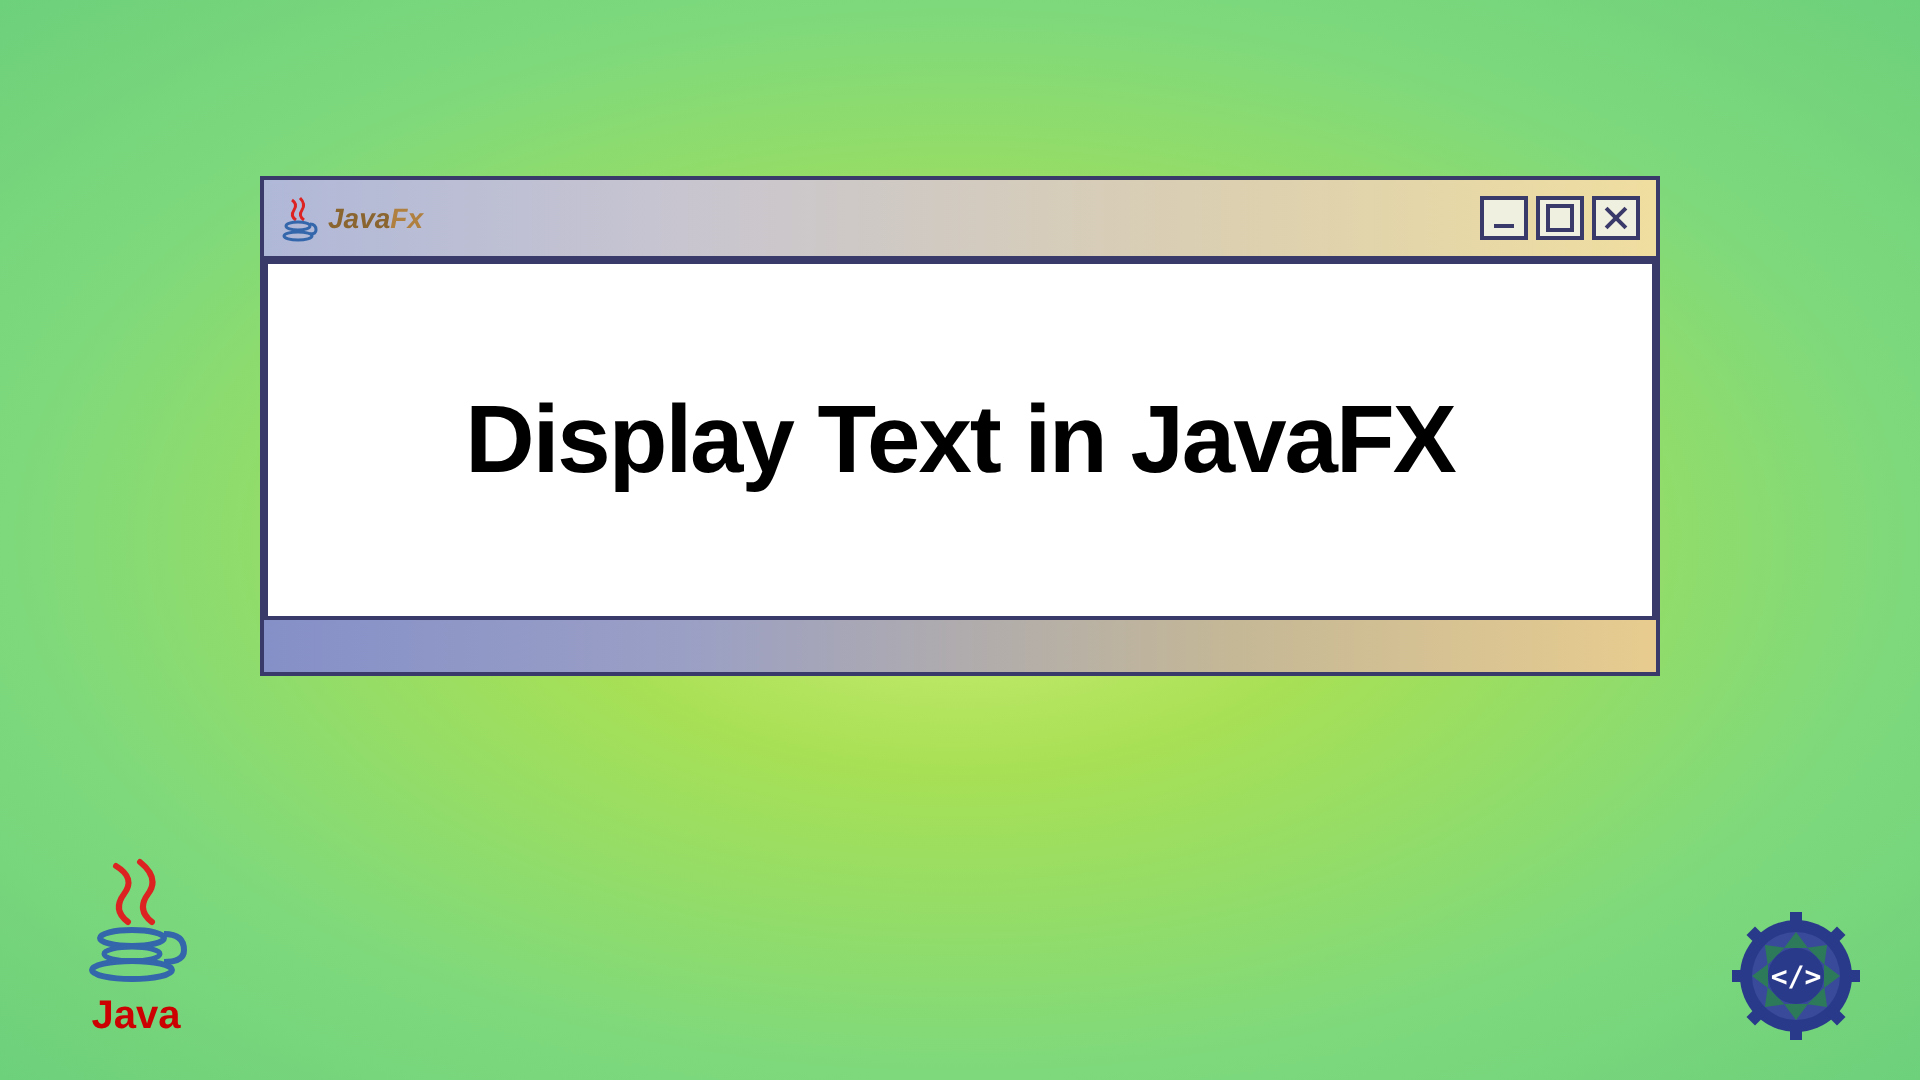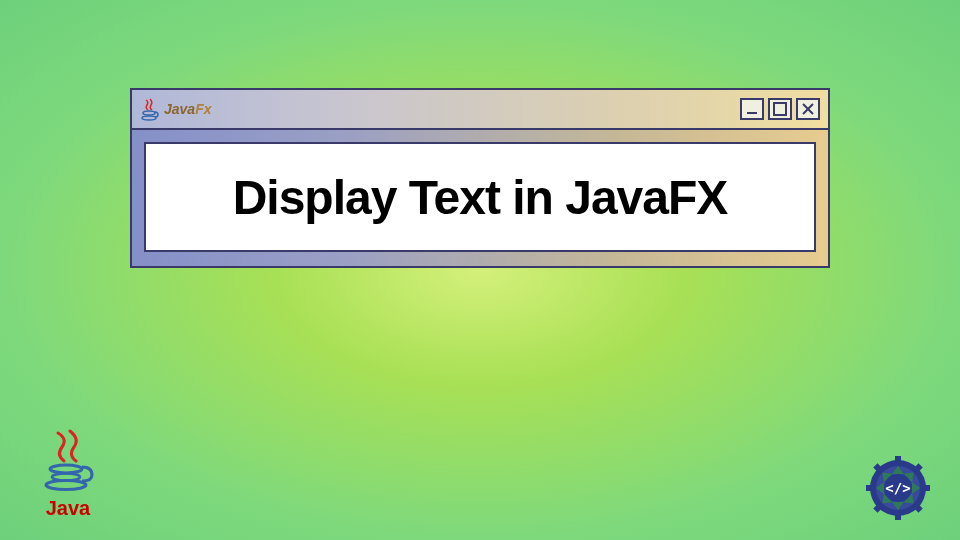--- a/index.html
+++ b/index.html
@@ -13,21 +13,21 @@
       background: radial-gradient(ellipse at center, #d4f07a 0%, #a8e055 30%, #7ed97c 70%, #6dd07b 100%);
       font-family: Arial, Helvetica, sans-serif;
       position: relative;
       overflow: hidden;
     }
     .window {
       position: absolute;
       top: 88px;
       left: 130px;
       width: 700px;
-      height: 180px;
+      height: 250px;
       border: 2px solid #3a3a6a;
       background: linear-gradient(90deg, #8590c8 0%, #9a9fc5 30%, #c5b896 70%, #e8cc8f 100%);
     }
     .titlebar {
       height: 40px;
       background: linear-gradient(90deg, #b0b8d8 0%, #c8c5d0 30%, #dcd0b0 70%, #f0dea0 100%);
       border-bottom: 2px solid #3a3a6a;
       display: flex;
       align-items: center;
       justify-content: space-between;
@@ -92,21 +92,20 @@
       height: 2px;
       background: #3a3a6a;
     }
     .win-btn.close::before {
       transform: rotate(45deg);
     }
     .win-btn.close::after {
       transform: rotate(-45deg);
     }
     .content-area {
-      margin: 12px;
       height: calc(100% - 66px);
       background: white;
       border: 2px solid #3a3a6a;
       display: flex;
       align-items: center;
       justify-content: center;
     }
     .main-text {
       font-size: 48px;
       font-weight: 900;

